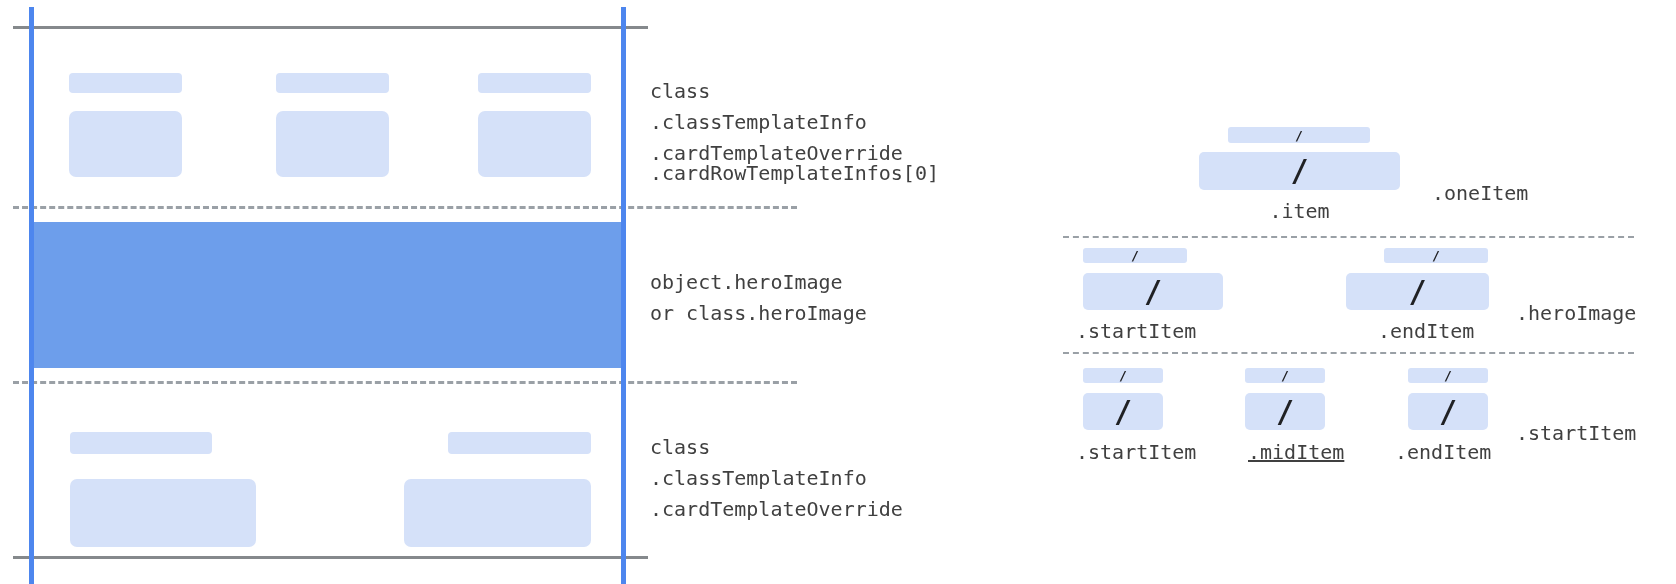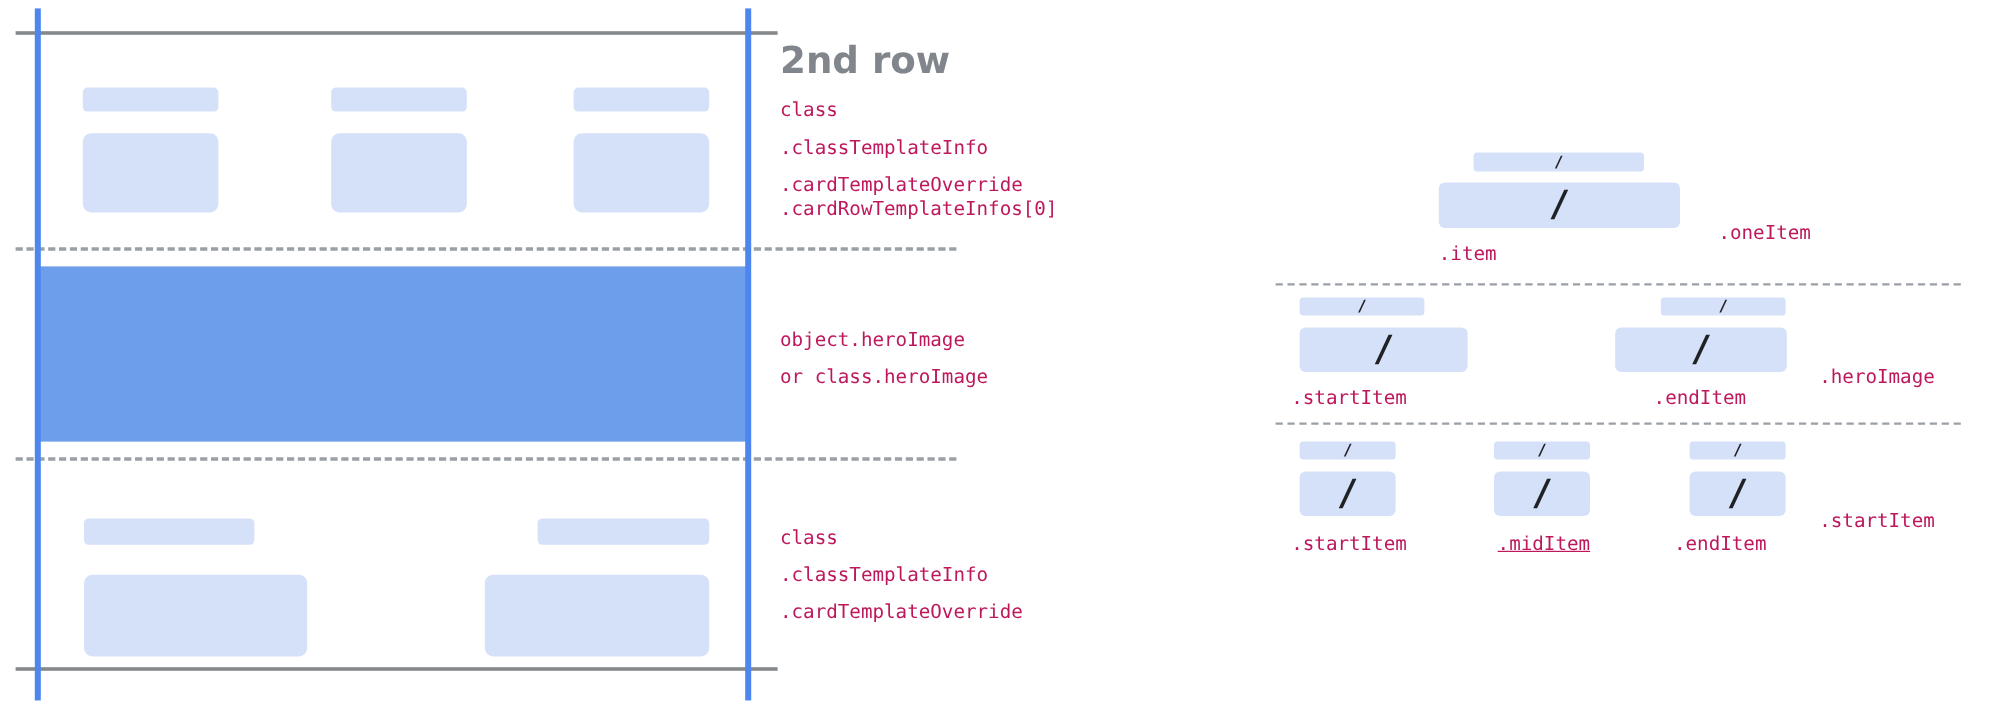--- a/index.html
+++ b/index.html
@@ -20,23 +20,23 @@
   
   .ibar{position:absolute;background:#d5e1f9;border-radius:3px;z-index:1;
         display:flex;align-items:center;justify-content:center;}
   .ibox{position:absolute;background:#d5e1f9;border-radius:5px;z-index:1;
         display:flex;align-items:center;justify-content:center;}
   .slash-sm{font-family:"DejaVu Sans Mono", monospace;font-size:13px;font-weight:700;color:#202124;line-height:1;}
   .slash-lg{font-family:"DejaVu Sans Mono", monospace;font-size:30px;font-weight:600;color:#202124;line-height:1;}
   
   .heading{position:absolute;font-family:"DejaVu Sans", sans-serif;font-weight:700;
            font-size:31px;color:#80868b;line-height:1.1;white-space:nowrap;z-index:3;}
-  .mono{position:absolute;font-family:"DejaVu Sans Mono", monospace;font-size:16px;
-        color:#be185d;line-height:31px;white-space:pre;z-index:3;}
-  .mono.center{}
+  .mono{position:absolute;font-family:"DejaVu Sans Mono", monospace;font-size:20px;
+        color:#404040;line-height:31px;white-space:pre;z-index:3;}
+  .mono.center{text-align:center;}
 </style>
 </head>
 <body>
 
 <div id="stage">
 
   <div class="hero-band" style="left:31px;top:222px;width:594px;height:146px;"></div>
 
   <div class="vline" style="left:29px;top:7px;height:577px;"></div>
   <div class="vline" style="left:621px;top:7px;height:577px;"></div>
@@ -50,21 +50,20 @@
   <div class="chip" style="left:276px;top:73px;width:113px;height:20px;"></div>
   <div class="chip big" style="left:276px;top:111px;width:113px;height:66px;"></div>
   <div class="chip" style="left:478px;top:73px;width:113px;height:20px;"></div>
   <div class="chip big" style="left:478px;top:111px;width:113px;height:66px;"></div>
 
   <div class="chip" style="left:70px;top:432px;width:142px;height:22px;"></div>
   <div class="chip big" style="left:70px;top:479px;width:186px;height:68px;"></div>
   <div class="chip" style="left:448px;top:432px;width:143px;height:22px;"></div>
   <div class="chip big" style="left:404px;top:479px;width:187px;height:68px;"></div>
 
-  <div class="heading" style="left:650px;top:34px;">2nd row</div>
   <div class="mono" style="left:650px;top:76px;">class</div>
   <div class="mono" style="left:650px;top:107px;">.classTemplateInfo</div>
   <div class="mono" style="left:650px;top:138px;">.cardTemplateOverride</div>
   <div class="mono" style="left:650px;top:158px;">.cardRowTemplateInfos[0]</div>
 
   <div class="mono" style="left:650px;top:298px;">or class.heroImage</div>
   <div class="mono" style="left:650px;top:267px;">object.heroImage</div>
 
   <div class="mono" style="left:650px;top:432px;">class</div>
   <div class="mono" style="left:650px;top:463px;">.classTemplateInfo</div>

